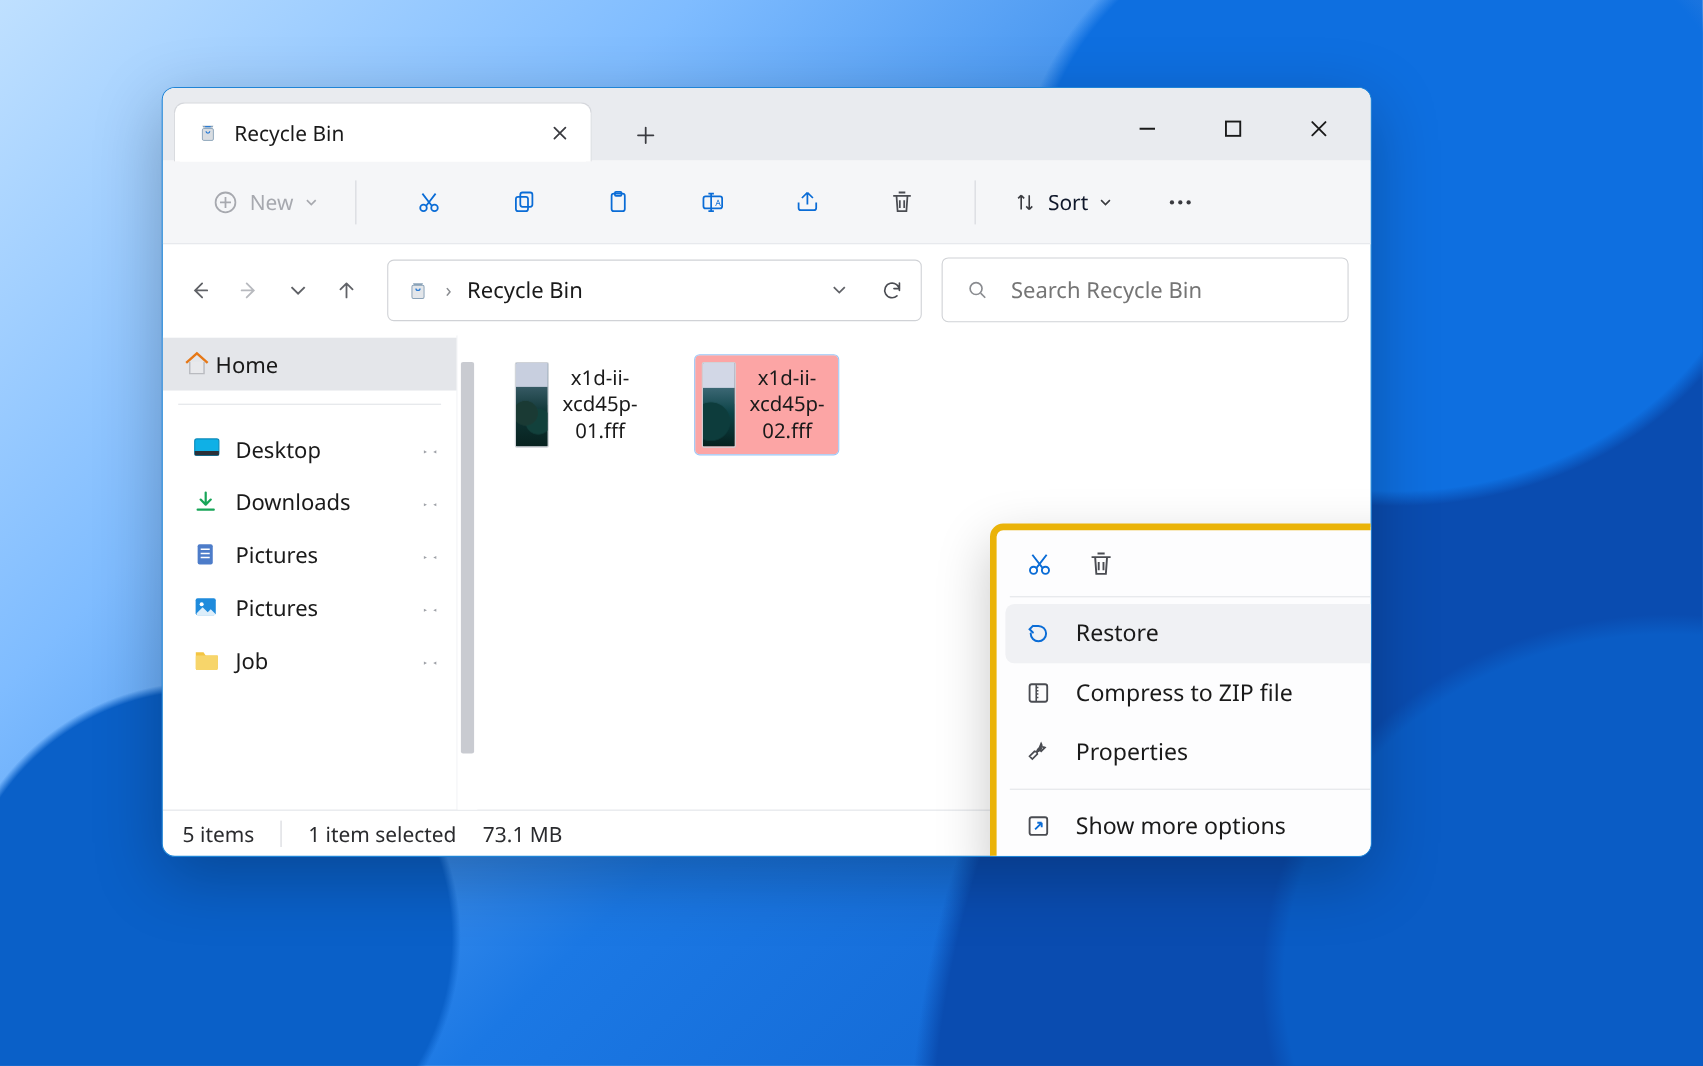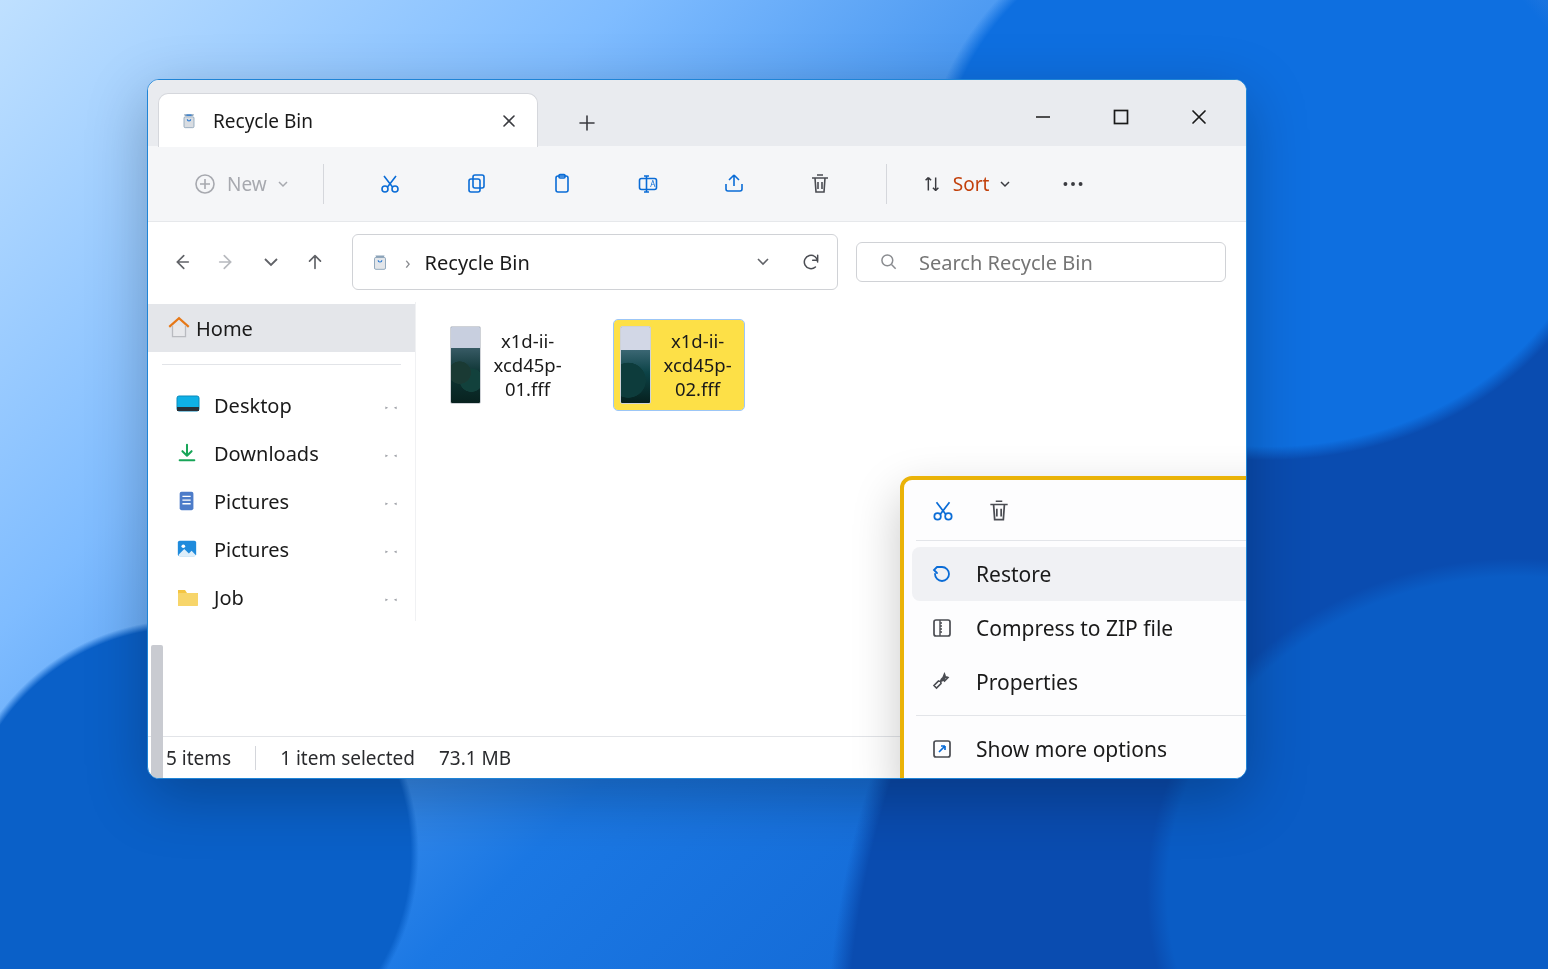--- a/index.html
+++ b/index.html
@@ -58,52 +58,52 @@
   
   .addr-row{display:flex;gap:18px;align-items:center;padding:12px 20px 12px 14px;}
   .nav-btns{display:flex;gap:24px;align-items:center;padding:0 8px;color:#606267;}
   .addrbar{
     flex:1;display:flex;align-items:center;gap:14px;height:56px;border:1px solid #d0d2d6;border-radius:6px;padding:0 16px;
   }
   .addrbar .crumb{font-size:20px;color:var(--fg);}
   .addrbar .sep{color:#8a8c90;font-size:18px;}
   .addrbar .right{margin-left:auto;display:flex;gap:30px;align-items:center;color:#606267;}
   .searchbar{
-    width:370px;height:40px;border:1px solid #d0d2d6;border-radius:6px;display:flex;align-items:center;gap:18px;padding:0 22px;color:#6b6d72;font-size:20px;
+    width:370px;height:59px;border:1px solid #d0d2d6;border-radius:6px;display:flex;align-items:center;gap:18px;padding:0 22px;color:#6b6d72;font-size:20px;
   }
   .searchbar input{border:none;outline:none;font-size:20px;color:#6b6d72;width:100%;background:transparent;}
   
   .body{flex:1;display:flex;min-height:0;}
   .sidebar{width:268px;background:#fff;border-right:1px solid #f0f1f3;display:flex;flex-direction:column;padding-top:2px;}
   .side-item{
     display:flex;align-items:center;gap:12px;padding:10px 14px 10px 66px;font-size:20px;color:var(--fg);position:relative;height:48px;
   }
   .side-item .lead-ico{position:absolute;left:28px;top:50%;transform:translateY(-50%);}
   .side-item .pin{position:absolute;right:16px;top:50%;transform:translateY(-50%);color:#8d8f94;}
   .side-item.home{background:#e4e6ea;padding-left:48px;}
   .side-item.home .lead-ico{left:18px;}
   .side-div{height:1px;background:#e2e4e8;margin:12px 14px 16px 14px;}
   .scroll-track{width:18px;background:#fff;position:relative;}
   .scroll-thumb{position:absolute;left:3px;top:24px;width:12px;height:356px;background:#c9cbd1;border-radius:2px;}
   .content{flex:1;display:flex;align-items:flex-start;gap:40px;padding:18px 28px;}
   .file{
     width:130px;display:flex;flex-direction:row;align-items:center;gap:6px;padding:6px;border-radius:4px;text-align:center;
   }
-  .file.selected{background:#fde047;outline:1px solid #9cc6f6;}
+  .file.selected{background:#fca5a5;outline:1px solid #9cc6f6;}
   .thumb{width:62px;height:78px;border:1px solid #cfd2d7;background:linear-gradient(#8aa0b8,#3e5d7d);border-radius:2px;display:flex;align-items:center;justify-content:center;overflow:hidden;}
   .thumb .landscape{width:100%;height:100%;background:
       linear-gradient(to bottom,#c8cfdf 0 28%, transparent 28%),
       radial-gradient(circle at 30% 60%,#1a3a34 0 22%, transparent 23%),
       radial-gradient(circle at 70% 70%,#12413c 0 20%, transparent 21%),
       linear-gradient(to bottom,#5b7b8e 0%, #0e3535 60%, #08221f 100%);
   }
   .filename{font-size:18.5px;color:var(--fg);line-height:1.3;word-break:break-word;}
   
   .ctx{
-    position:absolute;left:752px;top:396px;width:476px;background:#fdfdfe;border:4px solid #eab308;border-radius:12px;
+    position:absolute;left:752px;top:396px;width:476px;background:#fdfdfe;border:6px solid #eab308;border-radius:12px;
     box-shadow:0 18px 48px rgba(0,0,0,.22);padding:10px 8px;display:flex;flex-direction:column;z-index:10;justify-content:center;
   }
   .ctx-toprow{display:flex;gap:30px;padding:8px 16px 10px 18px;}
   .ctx-item{
     display:flex;align-items:center;gap:22px;height:54px;padding:0 18px;border-radius:8px;font-size:21px;color:var(--fg);
   }
   .ctx-item.hover{background:#f0f1f4;}
   .ctx-div{height:1px;background:#e3e5e9;margin:6px 4px;}
   
   .statusbar{height:42px;border-top:1px solid #e2e4e8;display:flex;align-items:center;padding:0 18px;font-size:19px;color:#2a2b2e;gap:24px;}
@@ -205,21 +205,21 @@
         </svg>
     </span>
     <span class="tb-icon tb-spaced">
       <svg width="24" height="24" viewBox="0 0 24 24">
           <path d="M4 6h16M9 3h6M7 6l1 14h8l1-14M10 10v7M14 10v7" fill="none" stroke="#4a4c52" stroke-width="1.6"></path>
         </svg>
     </span>
 
     <div class="tb-sep"></div>
 
-    <div class="tb-btn" style="color:#c2410c;align-items:center;">
+    <div class="tb-btn" style="color:#0f172a;align-items:center;">
       <svg width="22" height="22" viewBox="0 0 24 24">
           <path d="M8 5v14M8 5l-3 3M8 5l3 3M16 19V5M16 19l-3-3M16 19l3-3" stroke="#3a3b40" stroke-width="1.6" fill="none"></path>
         </svg>
       <span>Sort</span>
       <svg width="12" height="12" viewBox="0 0 12 12">
           <path d="M2 4l4 4 4-4" fill="none" stroke="#3a3b40" stroke-width="1.5"></path>
         </svg>
     </div>
 
     <span class="tb-icon" style="margin-left:30px;">
@@ -282,21 +282,21 @@
           <svg width="20" height="20" viewBox="0 0 24 24">
             <circle cx="10" cy="10" r="6.5" fill="none" stroke="#8a8c90" stroke-width="1.8"></circle>
             <path d="M15 15l5 5" stroke="#8a8c90" stroke-width="1.8"></path>
           </svg>
         </span>
       <input placeholder="Search Recycle Bin" style="">
     </div>
   </div>
 
   <div class="body">
-    <div style="display:flex;flex-direction:column;">
+    <div style="display:flex;">
       <div class="sidebar">
         <div class="side-item home">
           <span class="lead-ico">
             <svg width="26" height="26" viewBox="0 0 24 24">
                 <path d="M3 11l9-8 9 8" fill="none" stroke="#e67817" stroke-width="2"></path>
                 <path d="M6 10v10h12V10" fill="#e8e9ec" stroke="#b9bbc0" stroke-width="1.2"></path>
               </svg>
           </span>
           <span>Home</span>
         </div>

